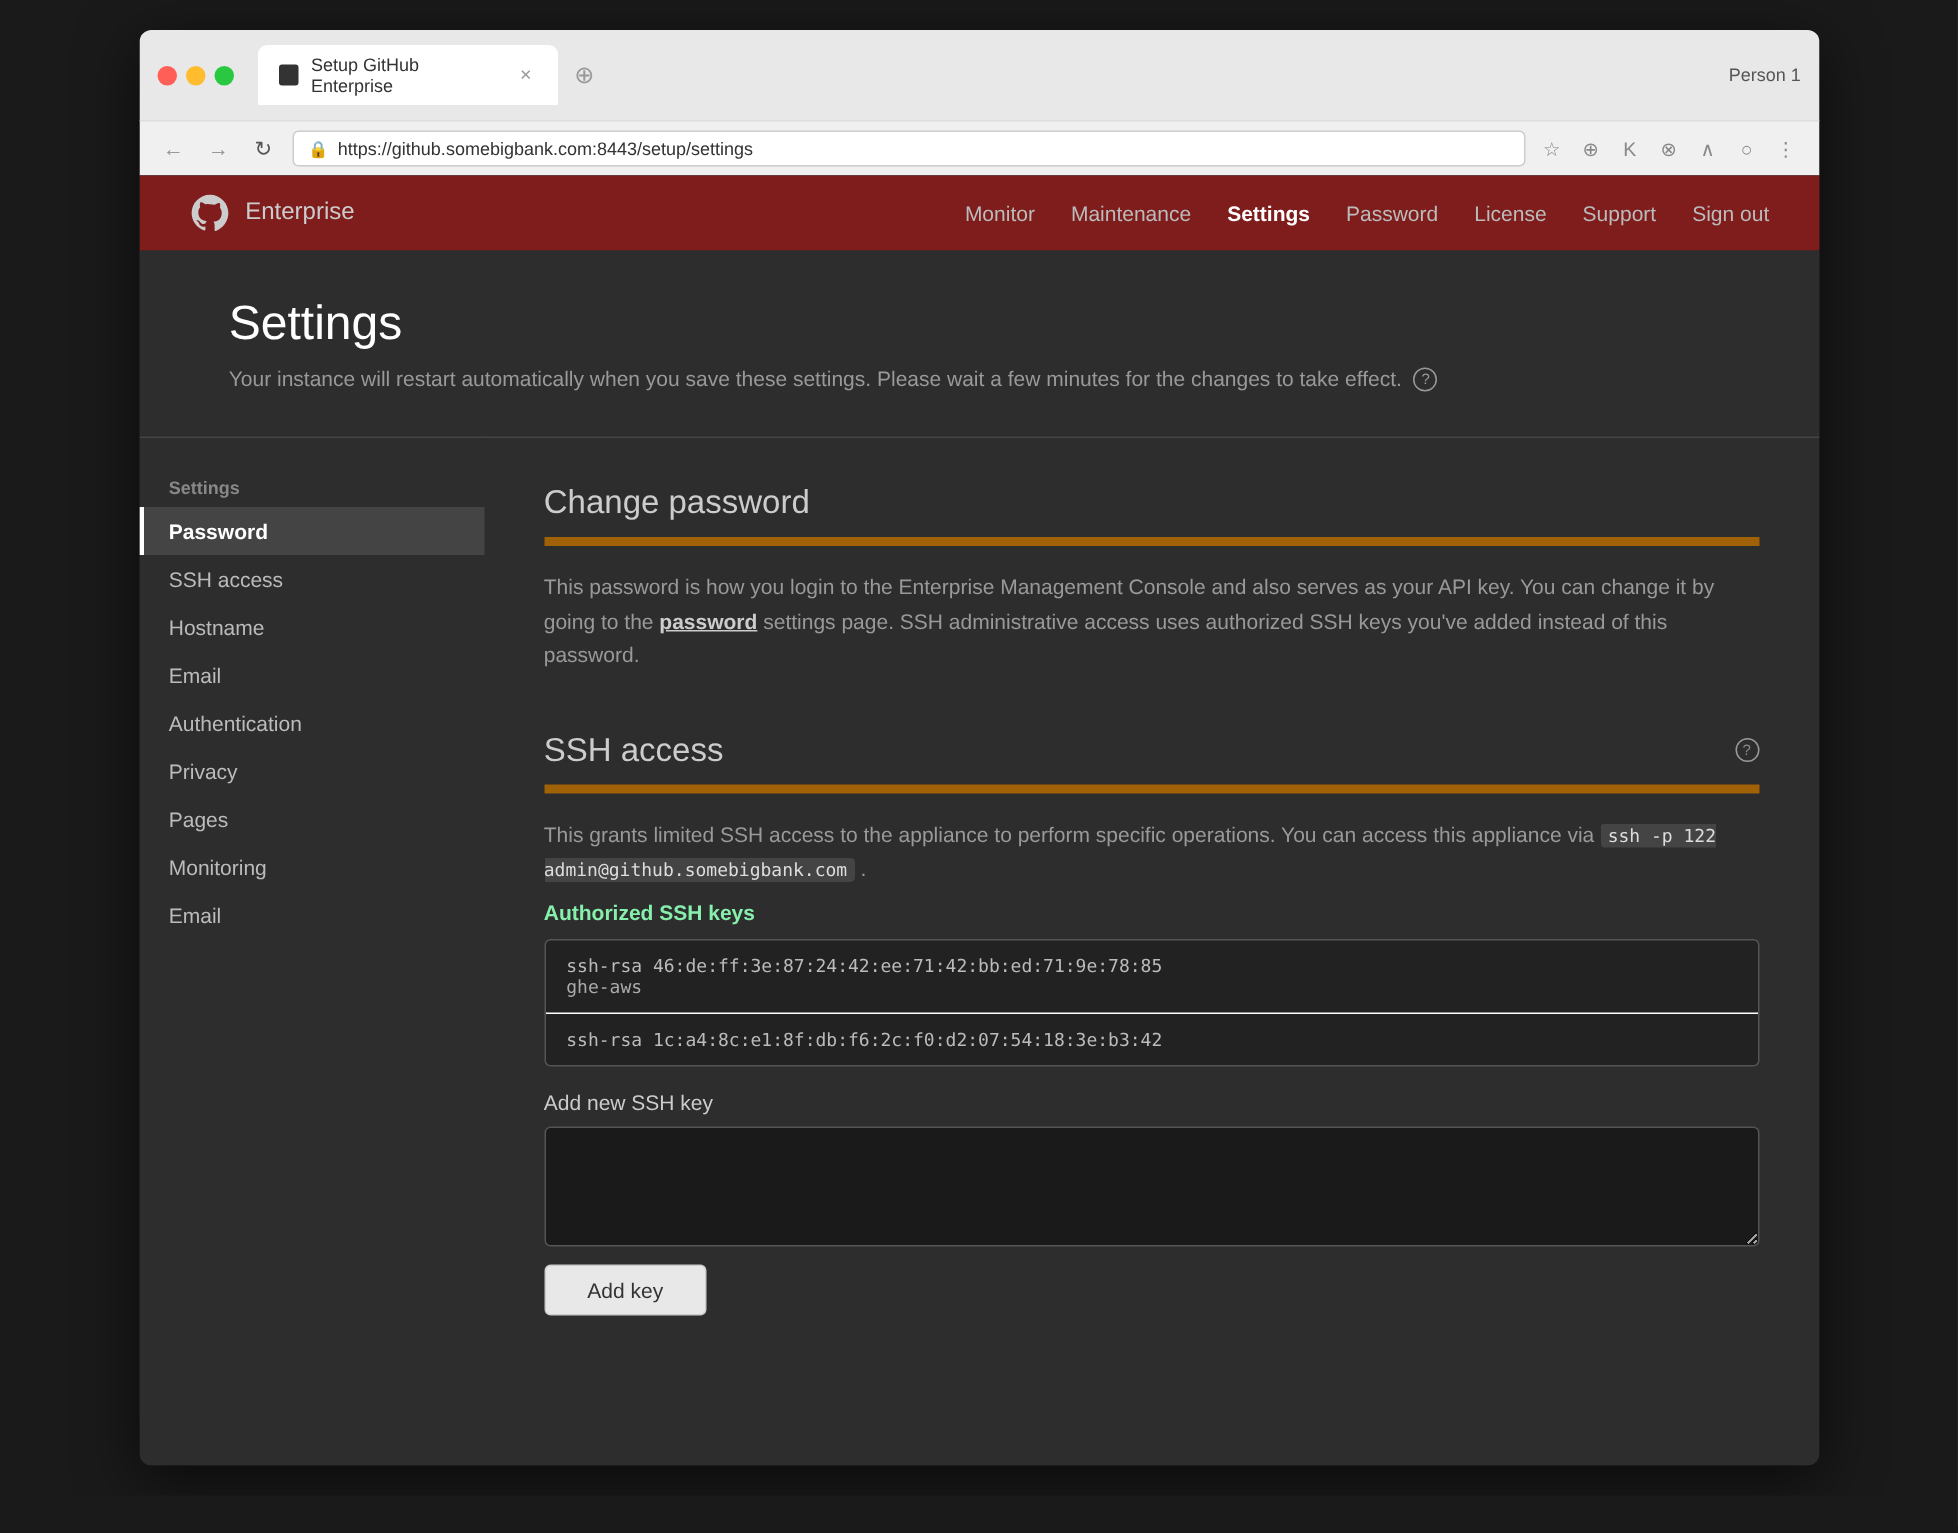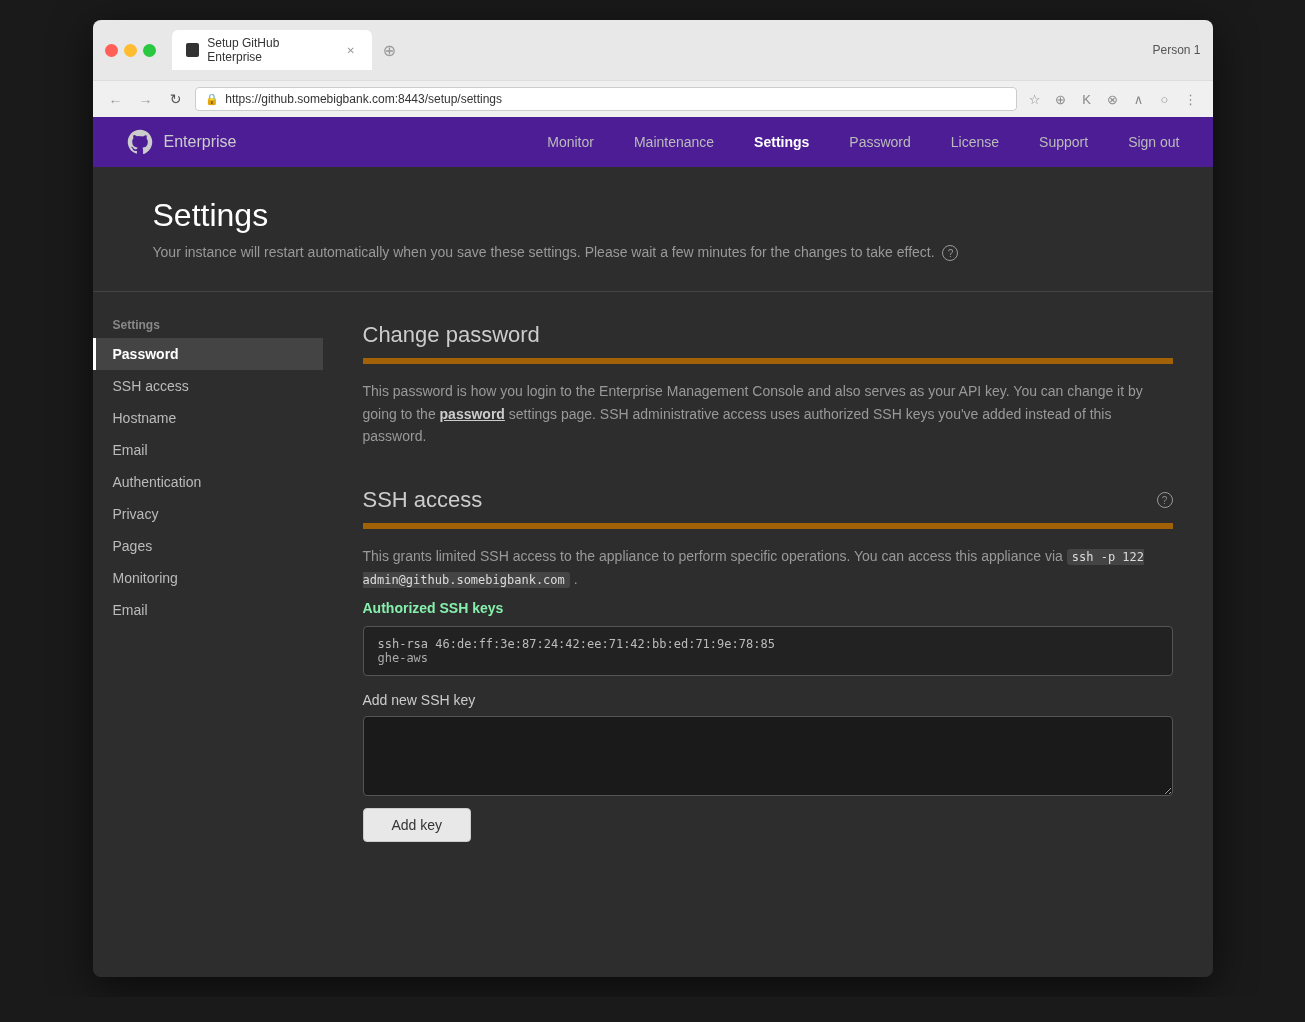--- a/index.html
+++ b/index.html
@@ -26,24 +26,24 @@
     .address-bar { flex: 1; background: #fff; border: 1px solid #ccc; border-radius: 4px; padding: 4px 10px; font-size: 12px; color: #333; display: flex; align-items: center; gap: 6px; }
     .lock-icon { color: #4caf50; font-size: 11px; }
     .address-text { color: #333; font-size: 12px; }
     .toolbar-icons { display: flex; gap: 6px; align-items: center; }
     .toolbar-icon { width: 20px; height: 20px; display: flex; align-items: center; justify-content: center; color: #888; font-size: 13px; }
 
     
     .app { background: #2d2d2d; min-height: 860px; }
 
     
-    .top-nav { background: #4c1d95; display: flex; align-items: center; padding: 0 33px; height: 50px; }
+    .top-nav { background: #7f1d1d; display: flex; align-items: center; padding: 0 33px; height: 50px; }
     .github-logo { width: 28px; height: 28px; margin-right: 10px; }
     .enterprise-label { color: #ccc; font-size: 16px; font-weight: 300; }
-    .nav-links { margin-left: auto; display: flex; gap: 40px; align-items: flex-end; }
+    .nav-links { margin-left: auto; display: flex; gap: 24px; align-items: flex-end; }
     .nav-link { color: #bbb; font-size: 14px; text-decoration: none; cursor: pointer; padding: 4px 0; }
     .nav-link.active { color: #fff; font-weight: 600; }
 
     
     .page-header { background: #2d2d2d; padding: 30px 60px 30px; border-bottom: 1px solid #444; }
     .page-title { font-size: 32px; font-weight: 300; color: #fff; margin-bottom: 10px; }
     .page-subtitle { color: #999; font-size: 14px; }
     .help-icon { display: inline-flex; width: 16px; height: 16px; border-radius: 50%; border: 1px solid #999; align-items: center; justify-content: center; font-size: 10px; color: #999; margin-left: 4px; vertical-align: middle; }
 
     
@@ -182,20 +182,23 @@
             <span>This grants limited SSH access to the appliance to perform specific operations. You can access this appliance via </span><code class="inline-code">ssh -p 122 admin@github.somebigbank.com</code><span> .</span>
           </p>
 
           <div class="subsection-title">Authorized SSH keys</div>
 
           <div class="ssh-keys-container">
             <div class="ssh-key-entry">
               <div class="ssh-key-value">ssh-rsa 46:de:ff:3e:87:24:42:ee:71:42:bb:ed:71:9e:78:85</div>
               <div class="ssh-key-name">ghe-aws</div>
             </div>
+            <div class="ssh-key-entry">
+              <div class="ssh-key-value">ssh-rsa 1c:a4:8c:e1:8f:db:f6:2c:f0:d2:07:54:18:3e:b3:42</div>
+            </div>
           </div>
 
           <div class="add-ssh-label">Add new SSH key</div>
           <textarea class="ssh-textarea" style=""></textarea>
           <button class="btn-add-key">Add key</button>
         </div>
       </main>
     </div>
   </div>
 </div>

